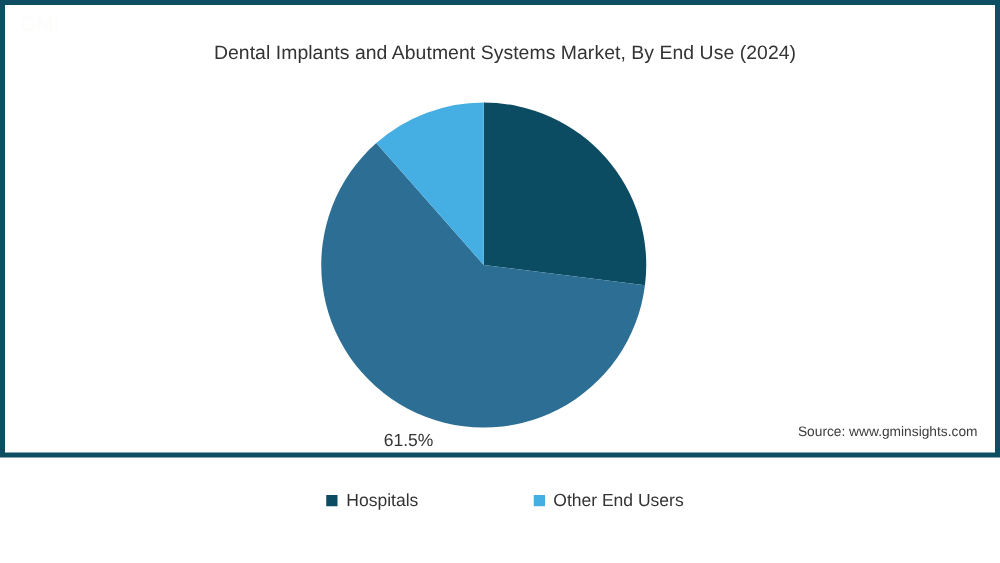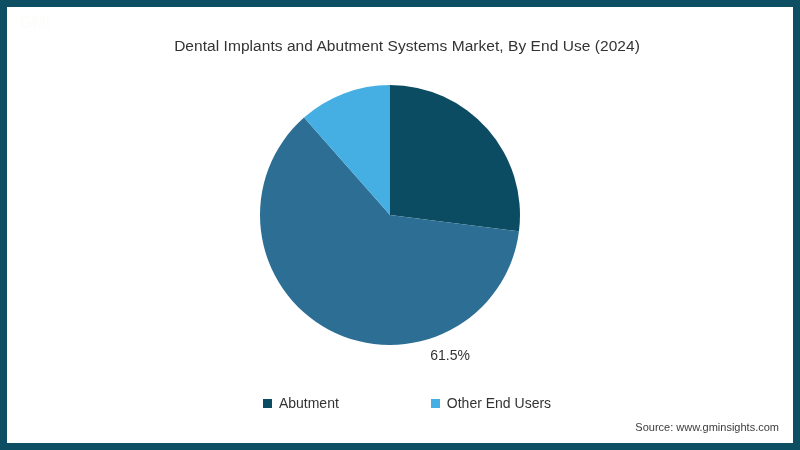--- a/index.html
+++ b/index.html
@@ -12,23 +12,23 @@
     background: #ffffff;
     font-family: "Liberation Sans", sans-serif;
     overflow: hidden;
   }
 
   #frame {
     position: absolute;
     left: 0;
     top: 0;
     width: 800px;
-    height: 450px;
+    height: 366px;
     box-sizing: border-box;
-    border: 7px solid #15803d;
+    border: 4px solid #15803d;
     background: #ffffff;
   }
 
   #watermark {
     position: absolute;
     left: 12px;
     top: 8px;
     width: 150px;
     height: 34px;
     color: #fdfdfc;
@@ -61,21 +61,21 @@
     display: block;
     width: 262px;
     height: 262px;
   }
 
   #pie-value-label {
     position: absolute;
     left: 303px;
     top: 340px;
     width: 160px;
-    text-align: right;
+    text-align: left;
     font-size: 14px;
     color: #333333;
   }
 
   #legend {
     position: absolute;
     left: 0;
     top: 388px;
     width: 800px;
     display: flex;
@@ -123,21 +123,21 @@
           <path d="M 131 131 L 45.03 33.49 A 130 130 0 0 1 131.00 1.00 Z" fill="#45aee2"></path>
         </g>
     </svg>
   </div>
 
   <div id="pie-value-label">61.5%</div>
 
   <div id="legend">
     <div class="legend-item">
       <span class="legend-swatch" style="background: rgb(12, 76, 98);"></span>
-      <span>Abutment</span>
+      <span>Hospitals</span>
     </div>
     <div class="legend-item">
       <span class="legend-swatch" style="background: rgb(69, 174, 226);"></span>
       <span>Other End Users</span>
     </div>
   </div>
 
   <div id="source-note">Source: www.gminsights.com</div>
 
 </div>

